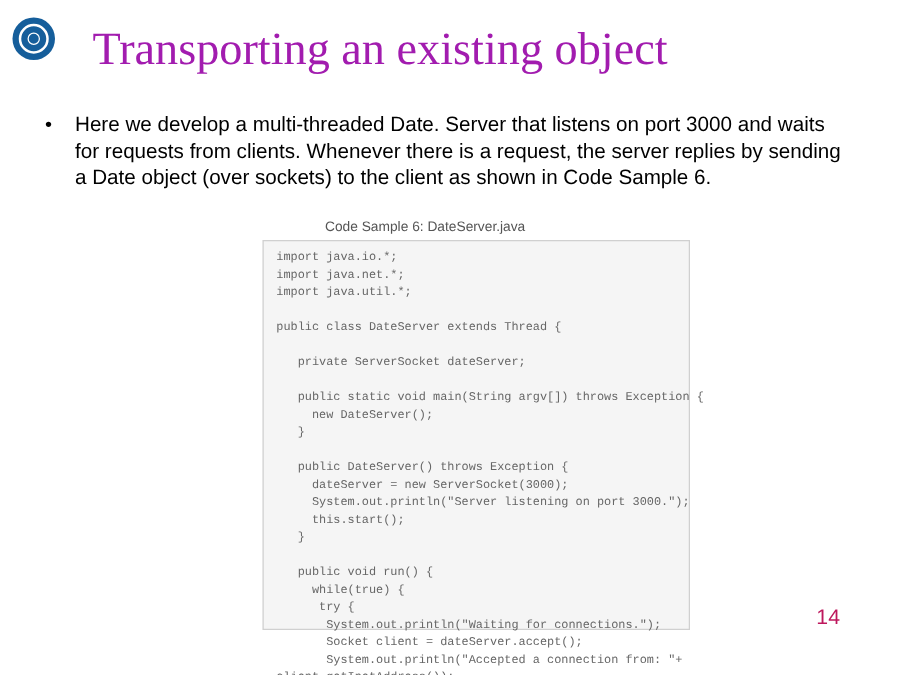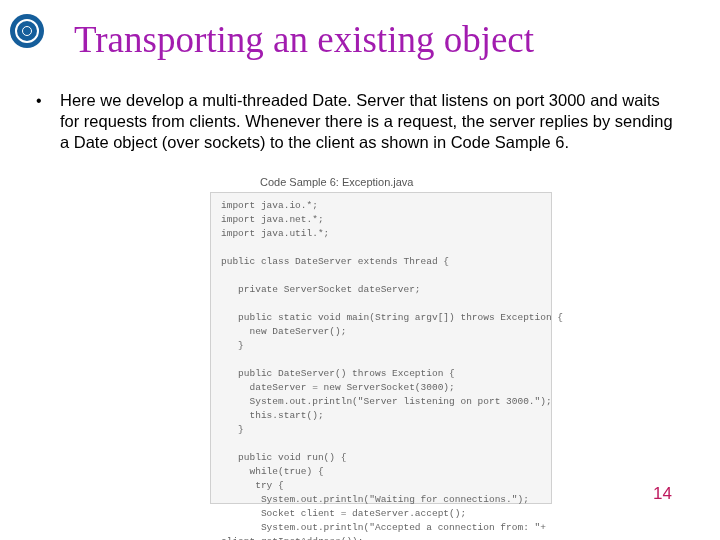--- a/index.html
+++ b/index.html
@@ -141,21 +141,21 @@
 
 <div class="title">Transporting an existing object</div>
 
 <div class="body">
   <div class="bullet-row">
     <div class="bullet-dot">•</div>
     <div class="bullet-text">Here we develop a multi-threaded Date. Server that listens on port 3000 and waits for requests from clients. Whenever there is a request, the server replies by sending a Date object (over sockets) to the client as shown in Code Sample 6.</div>
   </div>
 </div>
 
-<div class="code-caption">Code Sample 6: Exception.java</div>
+<div class="code-caption">Code Sample 6: DateServer.java</div>
 
 <div class="code-block">
   <div class="code-inner">import java.io.*;
 import java.net.*;
 import java.util.*;
 
 public class DateServer extends Thread {
 
    private ServerSocket dateServer;
 

